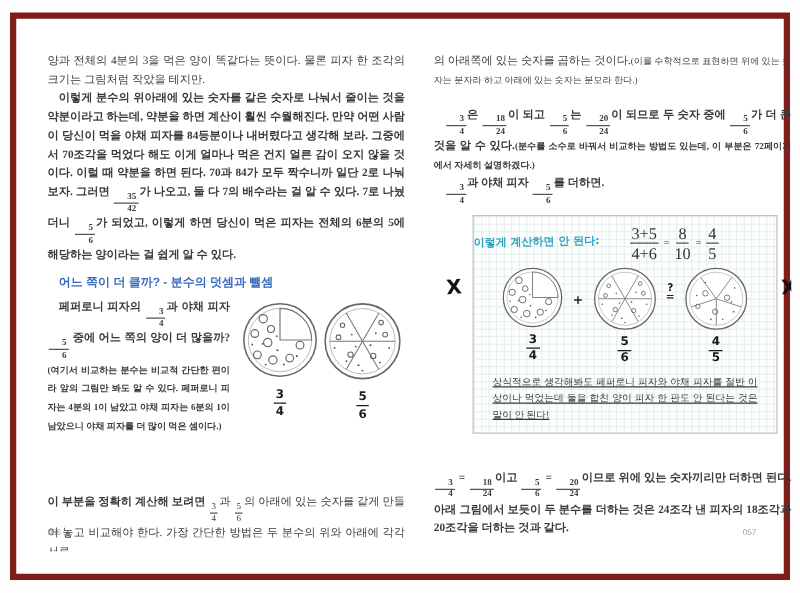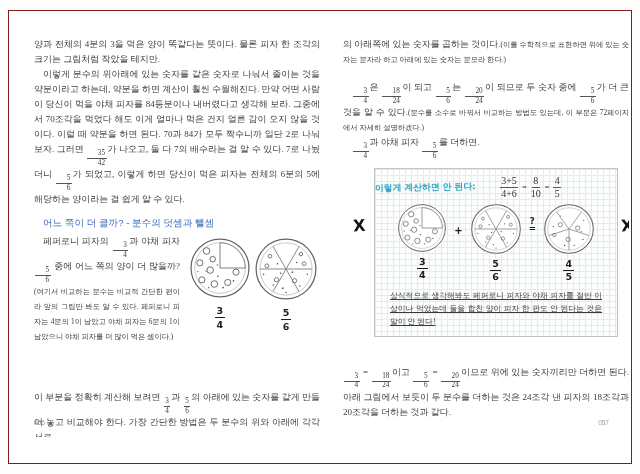--- a/index.html
+++ b/index.html
@@ -1,34 +1,34 @@
 <!DOCTYPE html>
 <html><head>
 <meta charset="utf-8">
 <style>
   html,body{margin:0;padding:0;}
   body{width:640px;height:474px;position:relative;background:#fdfdfd;
        font-family:"Liberation Serif", serif;color:#3a3a3a;overflow:hidden;}
   .spread{position:absolute;left:8px;top:10px;right:8px;bottom:10px;
-          border:1px solid #7f1d1d;background:#fff;padding-left:28px;}
+          border:5px solid #7f1d1d;background:#fff;padding-left:28px;}
   .page{position:absolute;top:26px;width:286px;height:400px;font-size:9px;
         line-height:15px;text-align:justify;overflow:hidden;}
   .page-left{left:25px;}
   .page-right{left:334px;}
   p{margin:0;}
-  .indent{text-indent:9px;}
+  .indent{text-indent:9px;font-weight:bold;}
   .mt{margin-top:13px;}
   .small-note{font-size:7.3px;}
   
   .frac{display:inline-flex;flex-direction:column;align-items:center;
         vertical-align:-3px;line-height:1;font-size:7.2px;margin:0 1px;}
   .frac .fn{border-bottom:0.8px solid #555;padding:0 1.5px 0.8px;}
   .frac .fd{padding-top:0.8px;}
   
-  .heading{color:#3a6abf;font-family:"Liberation Sans", sans-serif;font-weight:normal;
+  .heading{color:#3a6abf;font-family:"Liberation Sans", sans-serif;font-weight:bold;
            font-size:9.6px;margin:8px 0 4px;text-align:left;text-indent:9px;}
   
   .fig{float:right;width:134px;margin:3px 0 2px 6px;text-align:center;}
   .fig .col{display:inline-block;vertical-align:top;width:64px;}
   
   .hand{font-family:"DejaVu Sans", sans-serif;font-weight:bold;color:#1d1d1d;}
   .hfrac{display:inline-flex;flex-direction:column;align-items:center;line-height:1;
          font-family:"DejaVu Sans", sans-serif;font-weight:bold;font-size:9.5px;color:#1d1d1d;}
   .hfrac .fn{border-bottom:1.3px solid #1d1d1d;padding:0 2px 1.5px;}
   .hfrac .fd{padding-top:1.5px;}
@@ -41,21 +41,21 @@
                              linear-gradient(90deg,#e2ecec 1px, transparent 1px);
             background-size:6px 6px;padding:7px 0 8px;}
   .x-mark{position:absolute;top:50px;font-family:"DejaVu Sans", sans-serif;font-weight:bold;
           font-size:16px;color:#111;transform:rotate(-4deg);}
   .x-left{left:10px;}
   .x-right{right:-4px;}
   .warn-title-row{display:flex;align-items:center;justify-content:flex-start;gap:23px;margin-bottom:4px;}
   .warn-title{color:#2ba3c2;font-family:"DejaVu Sans", sans-serif;font-weight:bold;
               font-size:8.8px;transform:rotate(-1deg);}
   .warn-eq{display:flex;align-items:center;gap:3px;font-size:8px;color:#333;}
-  .warn-eq .frac{font-size:10px;vertical-align:middle;}
+  .warn-eq .frac{font-size:13px;vertical-align:middle;}
   .pz-row{display:flex;justify-content:center;align-items:flex-start;gap:7px;}
   .pz-col{display:flex;flex-direction:column;align-items:center;gap:4px;}
   .op{margin-top:20px;font-size:10px;}
   .qeq{display:flex;flex-direction:column;align-items:center;line-height:7px;
        margin-top:15px;font-size:8.5px;}
   .warn-caption{font-size:7.8px;line-height:13px;text-align:justify;margin:7px 15px 0;text-decoration:underline;}
   .pagenum{position:absolute;top:408px;font-family:"Liberation Sans", sans-serif;
            font-size:6.5px;color:#999;}
   .pn-left{left:25px;}
   .pn-right{right:22px;}

